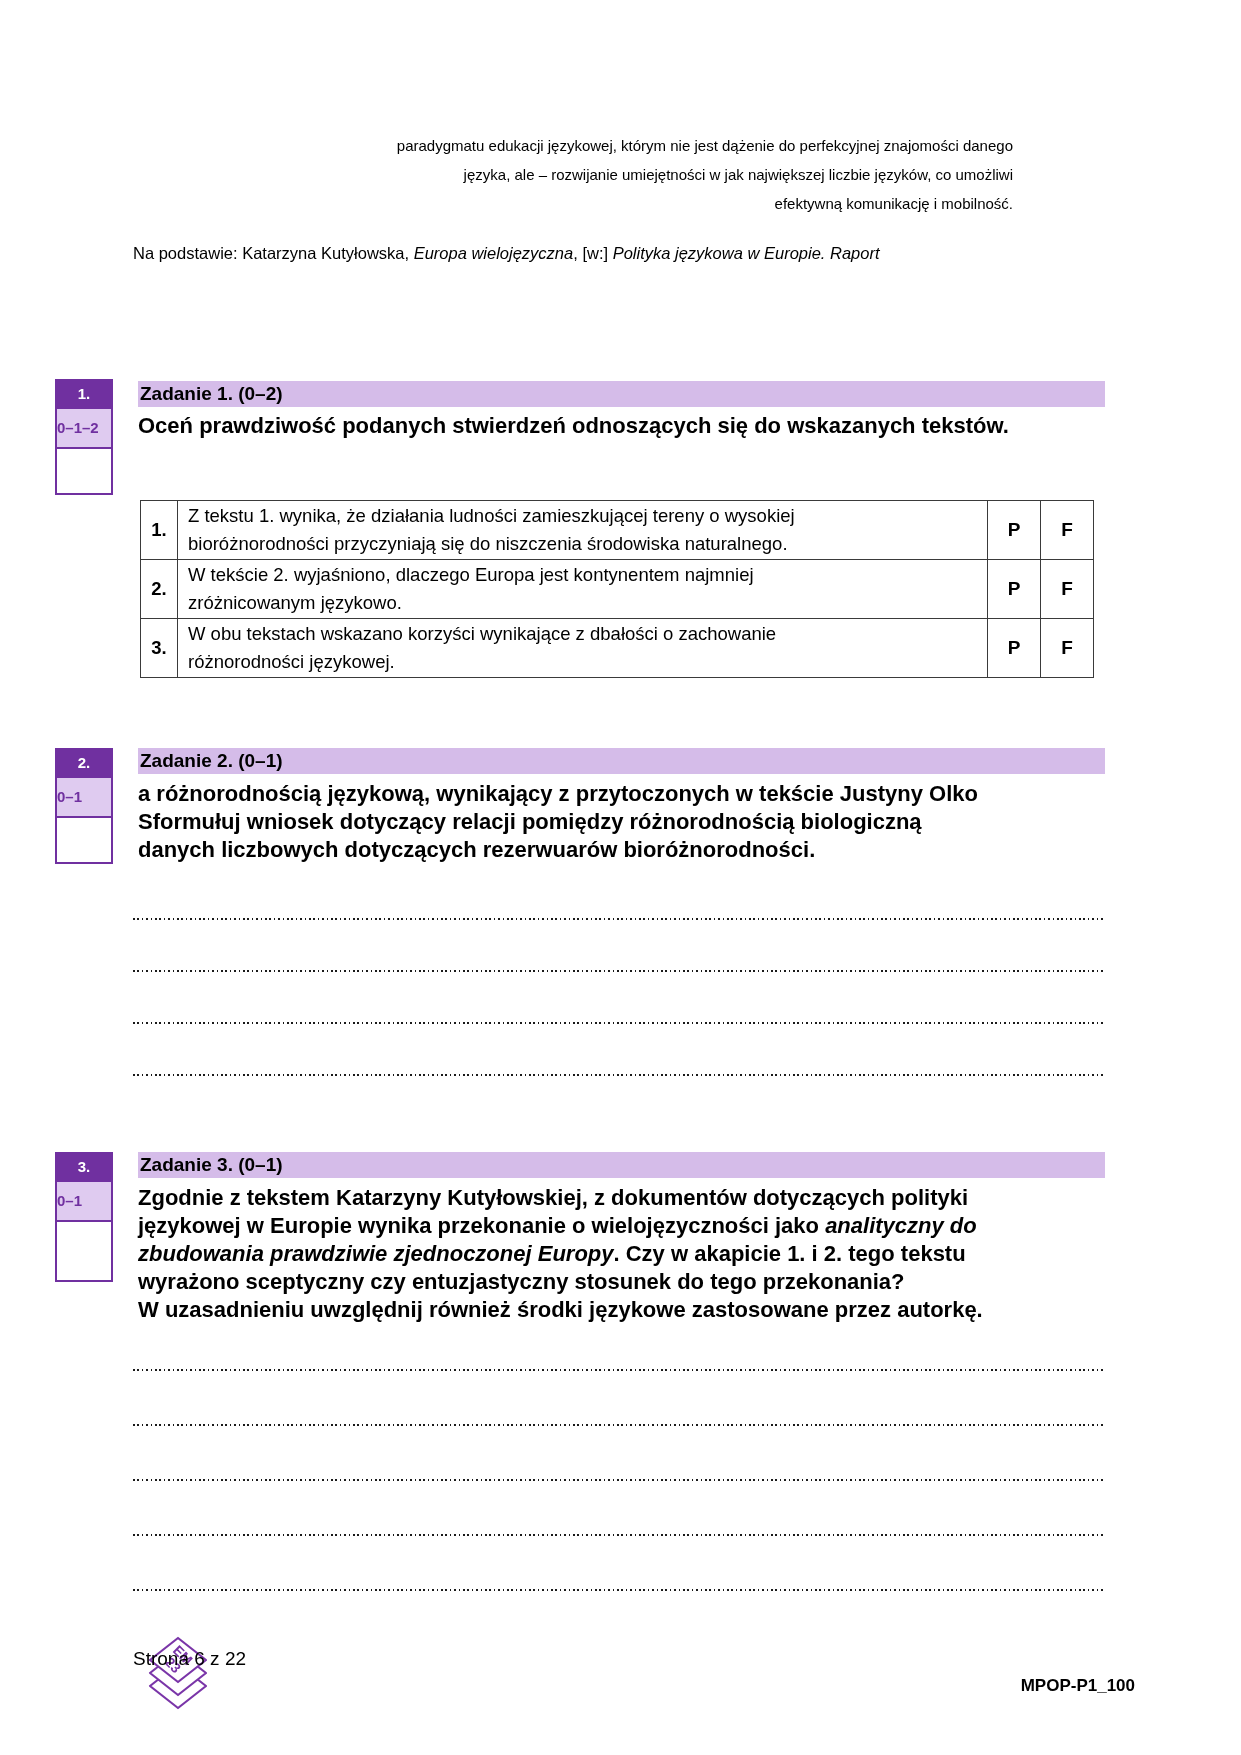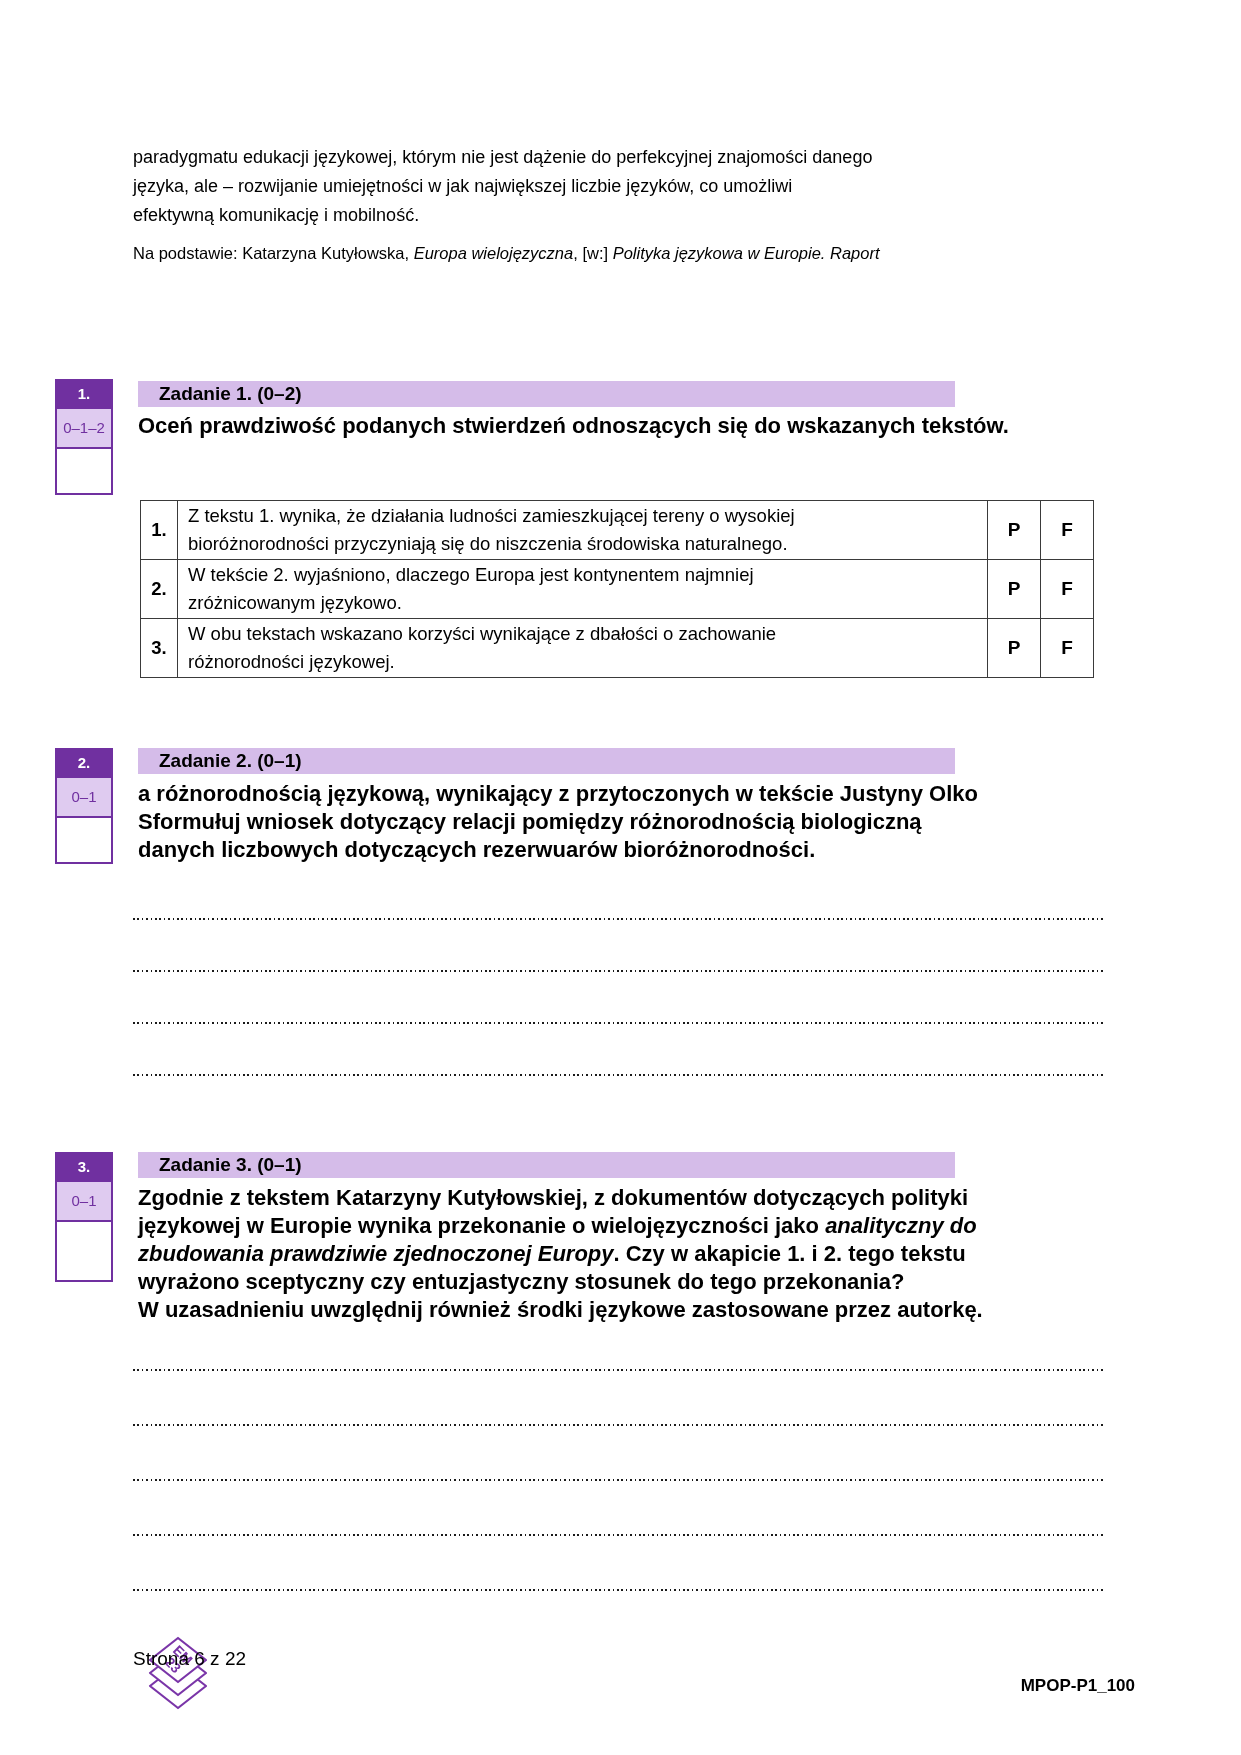--- a/index.html
+++ b/index.html
@@ -9,48 +9,48 @@
     height:1755px;
     background:#ffffff;
     font-family:"Liberation Sans",sans-serif;
     color:#000;
     overflow:hidden;
   }
   .line-block div{white-space:nowrap;}
   .it{font-style:italic;}
 
   .intro{
-    position:absolute;left:133px;top:143px;width:880px;
-    font-size:18px;line-height:29px;
+    position:absolute;left:133px;top:131px;width:880px;
+    font-size:15px;line-height:29px;text-align:right;
   }
   .source{
     position:absolute;left:133px;top:240px;width:845px;
     font-size:16.5px;line-height:27px;text-align:left;
   }
 
   .side-box{
     position:absolute;left:55px;width:58px;
     border:2px solid #7030A0;box-sizing:border-box;
     background:#fff;
   }
   .side-num{
     height:26px;line-height:26px;background:#7030A0;color:#fff;
     font-weight:bold;font-size:15px;text-align:center;
   }
   .side-score{
     height:38px;line-height:38px;background:#DFCBF0;color:#7030A0;
-    font-weight:normal;font-size:15px;text-align:center;
+    font-weight:bold;font-size:15px;text-align:left;
     border-top:2px solid #7030A0;border-bottom:2px solid #7030A0;
   }
   .side-empty{height:44px;background:#fff;}
   .side-empty.tall{height:58px;}
 
   .task-bar{
-    position:absolute;left:138px;width:817px;height:26px;line-height:26px;
-    background:#D5BCE9;font-size:19px;font-weight:bold;padding-left:21px;
+    position:absolute;left:138px;width:967px;height:26px;line-height:26px;
+    background:#D5BCE9;font-size:19px;font-weight:bold;padding-left:2px;
     box-sizing:border-box;
   }
   .task-instr{
     position:absolute;left:138px;width:900px;
     font-size:22px;line-height:28px;font-weight:bold;
   }
 
   .pf-table{
     position:absolute;left:140px;width:954px;
     border-collapse:collapse;table-layout:fixed;

